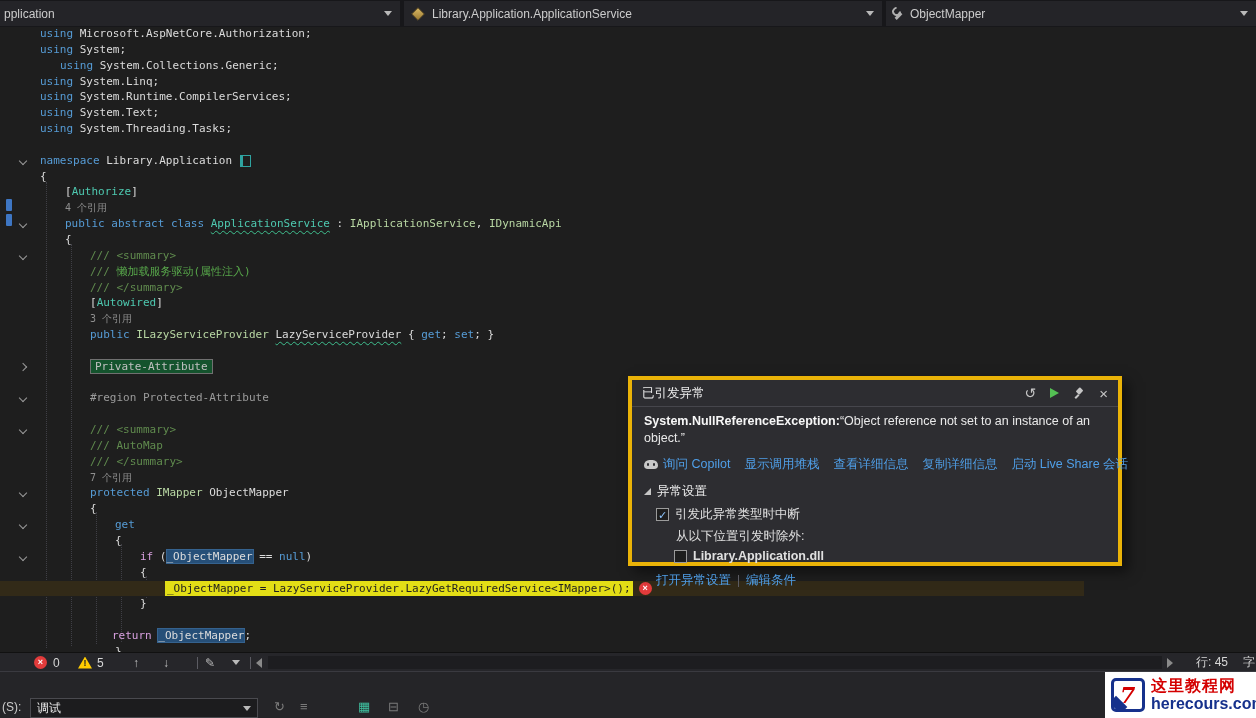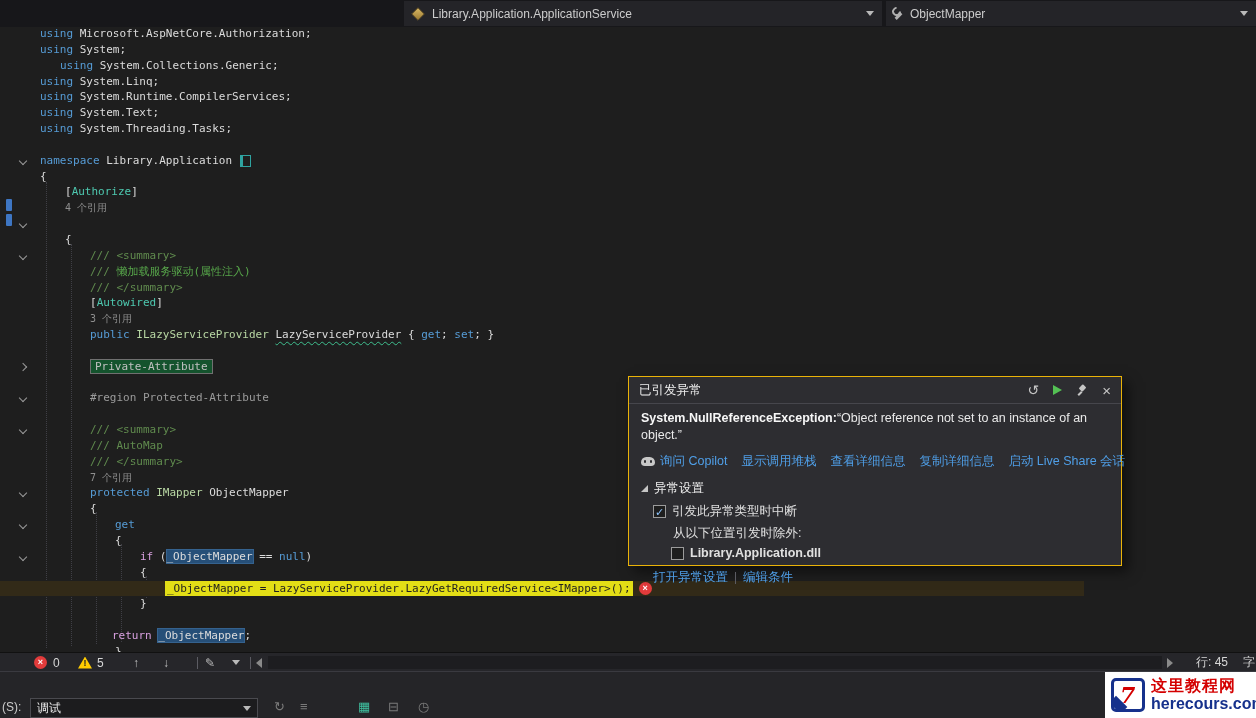--- a/index.html
+++ b/index.html
@@ -43,21 +43,21 @@
   .tk-x{color:#1f1f1f}
   .exec-hl{background:#e3de16;padding:0 2px;}
   .err-badge{display:inline-block;vertical-align:middle;margin-left:6px;width:13px;height:13px;border-radius:50%;
              background:#e23b3b;color:#fff;font-size:9px;line-height:13px;text-align:center;font-weight:bold;
              font-family:"Liberation Sans",sans-serif;}
   .adorn{display:inline-block;margin-left:8px;width:7px;height:10px;border:1px solid #2fa3a0;border-left-width:3px;
          vertical-align:middle;}
 
   
   .exc-popup{position:absolute;left:628px;top:376px;width:494px;height:190px;background:#2d2d31;
-             border:1px solid #eab308;box-shadow:6px 6px 12px rgba(0,0,0,.5);z-index:20;
+             border:4px solid #eab308;box-shadow:6px 6px 12px rgba(0,0,0,.5);z-index:20;
              color:#e0e0e0;font-size:12.5px;box-sizing:border-box;}
   .exc-header{display:flex;align-items:center;height:26px;padding:0 10px;border-bottom:1px solid #46464c;}
   .exc-title{color:#ececec;}
   .exc-hicons{margin-left:auto;display:flex;align-items:center;gap:14px;}
   .hist-icon{color:#c5c5c5;font-size:14px;line-height:14px;cursor:default;}
   .play-icon{width:0;height:0;border-top:5px solid transparent;border-bottom:5px solid transparent;
              border-left:9px solid #54c054;cursor:default;}
   .pin-icon{position:relative;width:12px;height:13px;cursor:default;}
   .pin-icon::before{content:"";position:absolute;left:4px;top:1px;width:5px;height:6px;background:#c5c5c5;border-radius:1px;transform:rotate(45deg);}
   .pin-icon::after{content:"";position:absolute;left:3px;top:7px;width:2px;height:5px;background:#c5c5c5;transform:rotate(45deg);}
@@ -109,20 +109,24 @@
   .wm-text{margin-left:6px;line-height:1.1;}
   .wm-title{color:#d40000;font-weight:bold;font-size:16px;letter-spacing:1px;}
   .wm-domain{color:#16318c;font-size:16px;font-weight:bold;}
 </style>
 </head>
 <body>
 
 <div id="screen">
 
   <div class="navbar">
+    <div class="nav-combo" style="left:0;width:400px;">
+      <span class="lbl">pplication</span>
+      <span class="dd-chev"></span>
+    </div>
     <div class="nav-combo" style="left:404px;width:478px;">
       <span class="class-icon"></span>
       <span class="lbl">Library.Application.ApplicationService</span>
       <span class="dd-chev"></span>
     </div>
     <div class="nav-combo" style="left:886px;width:370px;">
       <span class="wrench-icon"></span>
       <span class="lbl">ObjectMapper</span>
       <span class="dd-chev"></span>
     </div>
@@ -142,21 +146,21 @@
       <div class="line"><span class="line-content" style="margin-left: 60px;"><span class="tk-k">using </span><span class="tk-p">System.Collections.Generic;</span></span></div>
       <div class="line"><span class="line-content" style="margin-left: 40px;"><span class="tk-k">using </span><span class="tk-p">System.Linq;</span></span></div>
       <div class="line"><span class="line-content" style="margin-left: 40px;"><span class="tk-k">using </span><span class="tk-p">System.Runtime.CompilerServices;</span></span></div>
       <div class="line"><span class="line-content" style="margin-left: 40px;"><span class="tk-k">using </span><span class="tk-p">System.Text;</span></span></div>
       <div class="line"><span class="line-content" style="margin-left: 40px;"><span class="tk-k">using </span><span class="tk-p">System.Threading.Tasks;</span></span></div>
       <div class="line"><span class="line-content" style="margin-left: 40px;"></span></div>
       <div class="line"><span class="chev chev-down"></span><span class="line-content" style="margin-left: 40px;"><span class="tk-k">namespace </span><span class="tk-p">Library.Application</span></span><span class="adorn"></span></div>
       <div class="line"><span class="line-content" style="margin-left: 40px;"><span class="tk-p">{</span></span></div>
       <div class="line"><span class="line-content" style="margin-left: 65px;"><span class="tk-p">[</span><span class="tk-t">Authorize</span><span class="tk-p">]</span></span></div>
       <div class="line"><span class="line-content" style="margin-left: 65px;"><span class="tk-ln">4 个引用</span></span></div>
-      <div class="line"><span class="chev chev-down"></span></div>
+      <div class="line"><span class="chev chev-down"></span><span class="line-content" style="margin-left: 65px;"><span class="tk-k">public abstract class </span><span class="tk-sqt">ApplicationService</span><span class="tk-p"> : </span><span class="tk-i">IApplicationService</span><span class="tk-p">, </span><span class="tk-i">IDynamicApi</span></span></div>
       <div class="line"><span class="line-content" style="margin-left: 65px;"><span class="tk-p">{</span></span></div>
       <div class="line"><span class="chev chev-down"></span><span class="line-content" style="margin-left: 90px;"><span class="tk-d">/// &lt;summary&gt;</span></span></div>
       <div class="line"><span class="line-content" style="margin-left: 90px;"><span class="tk-d">/// </span><span class="tk-g">懒加载服务驱动(属性注入)</span></span></div>
       <div class="line"><span class="line-content" style="margin-left: 90px;"><span class="tk-d">/// &lt;/summary&gt;</span></span></div>
       <div class="line"><span class="line-content" style="margin-left: 90px;"><span class="tk-p">[</span><span class="tk-t">Autowired</span><span class="tk-p">]</span></span></div>
       <div class="line"><span class="line-content" style="margin-left: 90px;"><span class="tk-ln">3 个引用</span></span></div>
       <div class="line"><span class="line-content" style="margin-left: 90px;"><span class="tk-k">public </span><span class="tk-i">ILazyServiceProvider </span><span class="tk-sqp">LazyServiceProvider</span><span class="tk-p"> { </span><span class="tk-k">get</span><span class="tk-p">; </span><span class="tk-k">set</span><span class="tk-p">; }</span></span></div>
       <div class="line"><span class="line-content" style="margin-left: 40px;"></span></div>
       <div class="line"><span class="chev chev-right"></span><span class="line-content" style="margin-left: 90px;"><span class="tk-col">Private-Attribute</span></span></div>
       <div class="line"><span class="line-content" style="margin-left: 40px;"></span></div>

